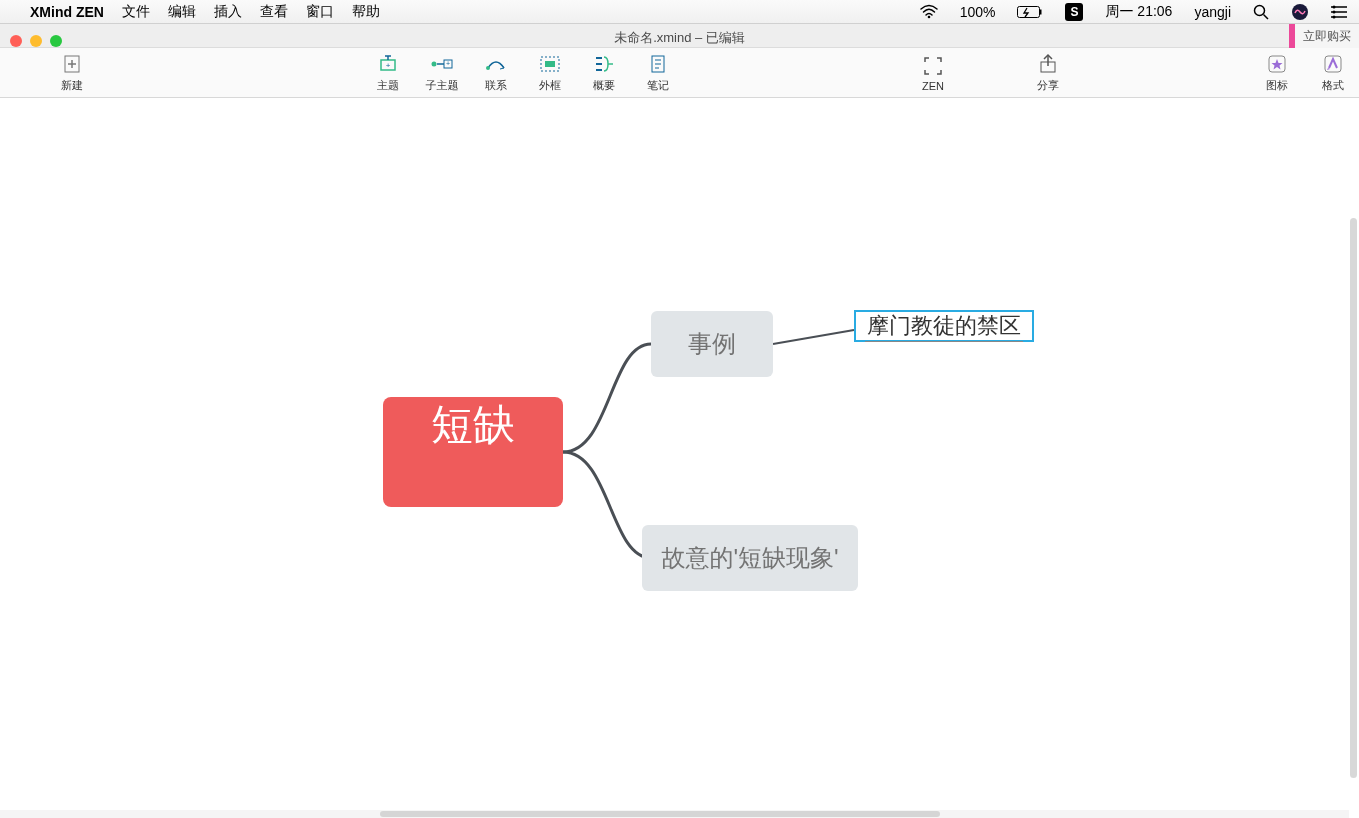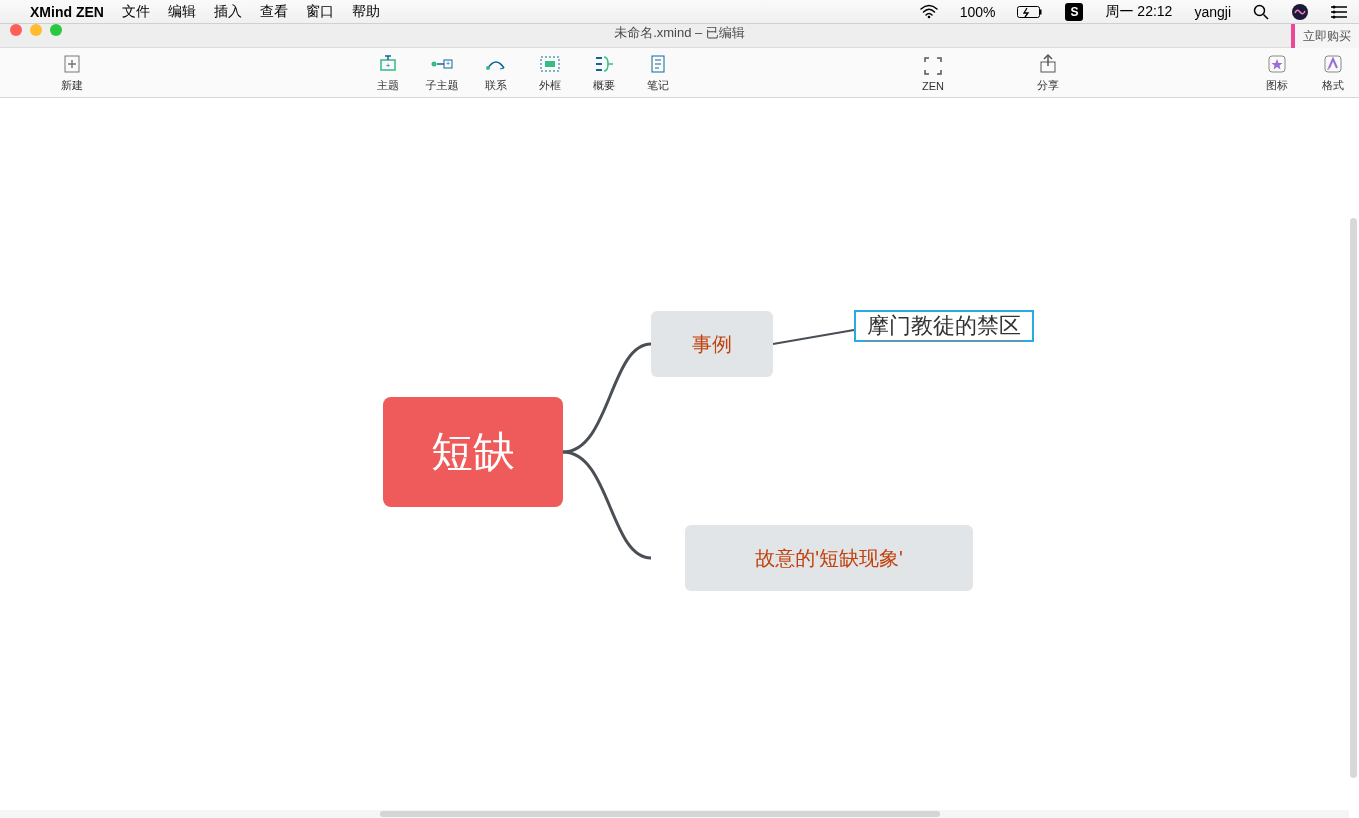--- a/index.html
+++ b/index.html
@@ -50,21 +50,21 @@
       justify-content: center;
       font-weight: 700;
       font-size: 12px;
     }
     .menubar-right svg { display: block; }
     
     .titlebar {
       height: 24px;
       background: #eeeeee;
       display: flex;
-      align-items: flex-start;
+      align-items: flex-end;
       position: relative;
       border-bottom: 1px solid #dcdcdc;
     }
     .traffic {
       display: flex;
       gap: 8px;
       padding-left: 10px;
     }
     .traffic span {
       width: 12px;
@@ -84,21 +84,21 @@
     }
     .buy-btn {
       position: absolute;
       right: 0;
       top: 0;
       height: 24px;
       padding: 0 8px;
       font-size: 12px;
       color: #555;
       background: #f5f5f5;
-      border-left: 4px solid #ec4899;
+      border-left: 6px solid #ec4899;
       display: flex;
       align-items: center;
     }
     
     .toolbar {
       height: 50px;
       background: #fafafa;
       border-bottom: 1px solid #d8d8d8;
       display: flex;
       align-items: center;
@@ -160,46 +160,46 @@
     }
     .node-central {
       position: absolute;
       left: 383px;
       top: 299px;
       width: 180px;
       height: 110px;
       background: #ef5b5b;
       border-radius: 8px;
       display: flex;
-      align-items: center;
+      align-items: flex-start;
       justify-content: center;
       color: #fff;
       font-size: 42px;
       font-weight: 400;
     }
     .node-sub {
       position: absolute;
       background: #e1e5e8;
       border-radius: 6px;
       display: flex;
       align-items: center;
       justify-content: center;
-      color: #c2410c;
-      font-size: 20px;
+      color: #737373;
+      font-size: 24px;
     }
     .node-sub1 {
       left: 651px;
       top: 213px;
       width: 122px;
       height: 66px;
     }
     .node-sub2 {
-      left: 685px;
+      left: 642px;
       top: 427px;
-      width: 288px;
+      width: 216px;
       height: 66px;
     }
     .node-edit {
       position: absolute;
       left: 854px;
       top: 212px;
       width: 180px;
       height: 32px;
       border: 2px solid #29abe2;
       background: #fff;
@@ -268,21 +268,21 @@
     </span>
     <span>100%</span>
     <span>
       <svg width="26" height="14" viewBox="0 0 26 14">
           <rect x="0.5" y="1.5" width="22" height="11" rx="2" stroke="#000" fill="none"></rect>
           <rect x="22.5" y="4.5" width="2" height="5" fill="#000"></rect>
           <path d="M10 3 L7 8 L11 8 L8 12" stroke="#000" stroke-width="1.3" fill="none"></path>
         </svg>
     </span>
     <span class="sogou">S</span>
-    <span>周一 22:12</span>
+    <span>周一 21:06</span>
     <span>yangji</span>
     <span>
       <svg width="16" height="16" viewBox="0 0 16 16">
           <circle cx="6.5" cy="6.5" r="5" stroke="#000" stroke-width="1.5" fill="none"></circle>
           <line x1="10.5" y1="10.5" x2="15" y2="15" stroke="#000" stroke-width="1.5"></line>
         </svg>
     </span>
     <span>
       <svg width="18" height="18" viewBox="0 0 18 18">
           <circle cx="9" cy="9" r="8" fill="#1a1a3a"></circle>

